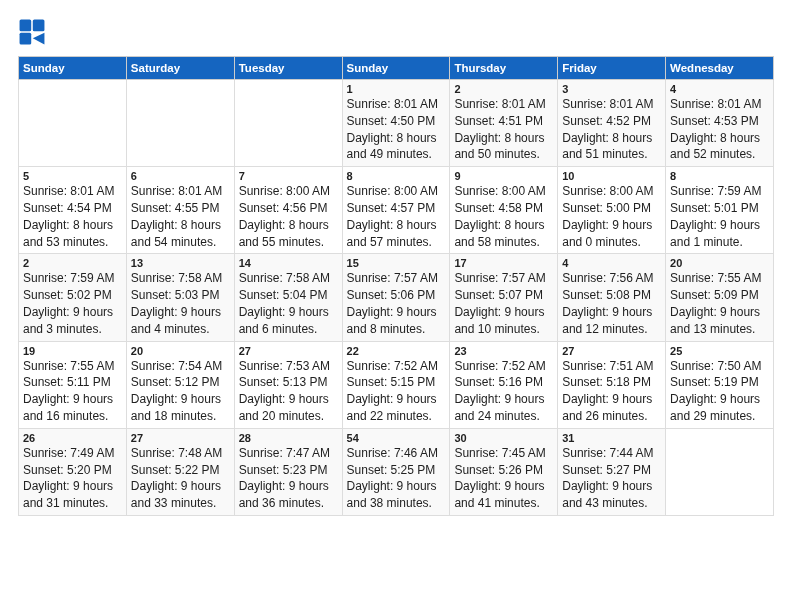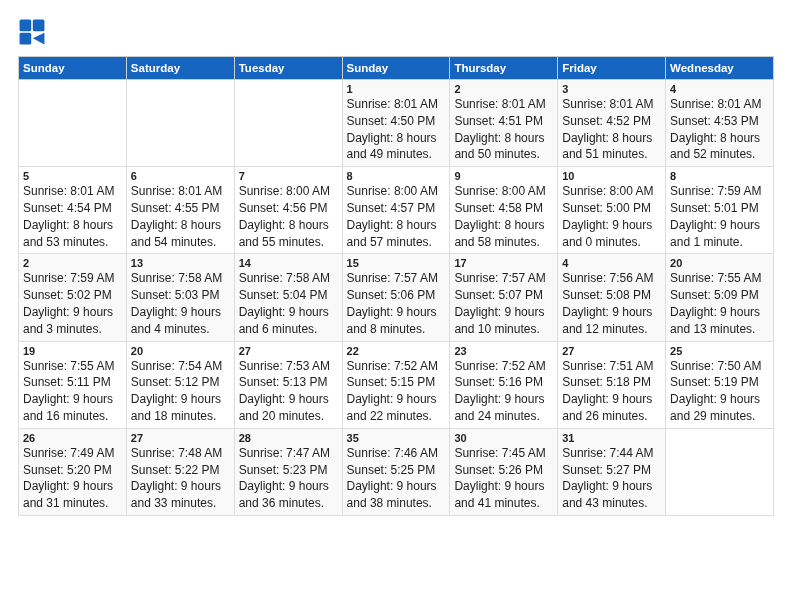--- a/index.html
+++ b/index.html
@@ -302,21 +302,21 @@
           Sunrise: 7:48 AM<br>Sunset: 5:22 PM<br>Daylight: 9 hours and 33 minutes.
         </div>
           </td>
           <td>
             <span class="day-num">28</span>
         <div class="cell-content">
           Sunrise: 7:47 AM<br>Sunset: 5:23 PM<br>Daylight: 9 hours and 36 minutes.
         </div>
           </td>
           <td>
-            <span class="day-num">35</span>
+            <span class="day-num">54</span>
         <div class="cell-content">
           Sunrise: 7:46 AM<br>Sunset: 5:25 PM<br>Daylight: 9 hours and 38 minutes.
         </div>
           </td>
           <td>
             <span class="day-num">30</span>
         <div class="cell-content">
           Sunrise: 7:45 AM<br>Sunset: 5:26 PM<br>Daylight: 9 hours and 41 minutes.
         </div>
           </td>

